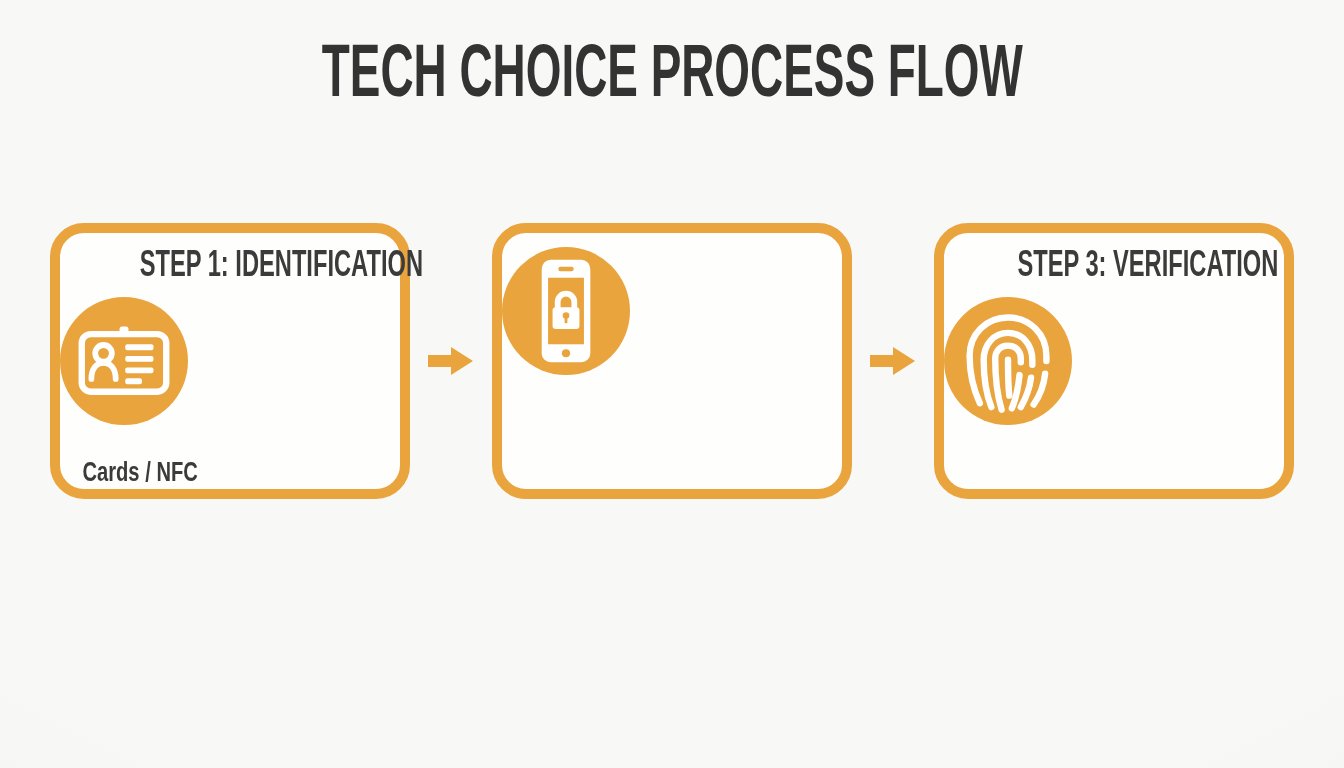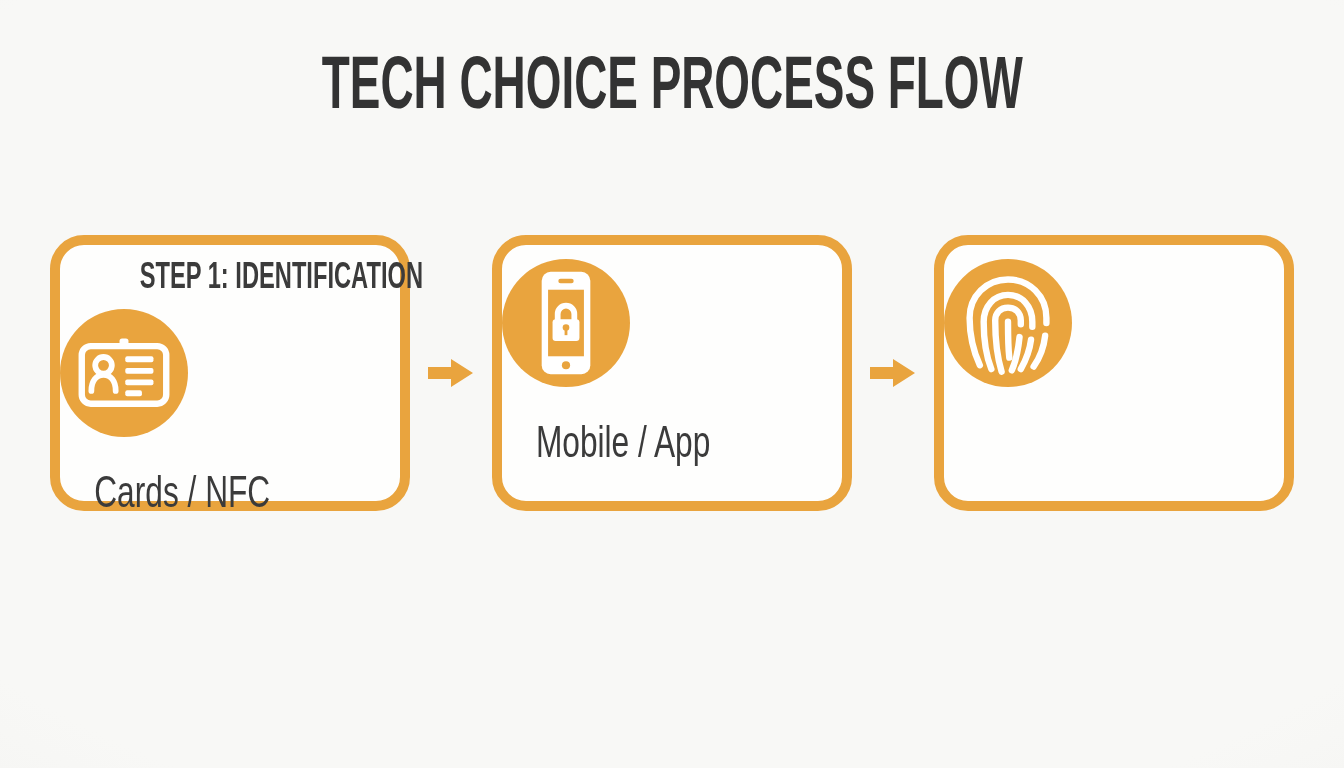--- a/index.html
+++ b/index.html
@@ -7,21 +7,21 @@
     --heading-text: #333333;
     --step-text: #3B3B3B;
     --card-bg: #FEFEFD;
   }
   * { margin: 0; padding: 0; box-sizing: border-box; }
   html, body { width: 1344px; height: 768px; overflow: hidden; }
   body {
     font-family: "Liberation Sans", sans-serif;
     background: radial-gradient(120% 120% at 50% 45%, #f8f8f6 55%, #ececea 100%);
   }
-  .page { width: 1344px; height: 768px; padding-top: 48px; }
+  .page { width: 1344px; height: 768px; padding-top: 36px; }
 
   .title {
     text-align: center;
     color: var(--heading-text);
     font-weight: bold;
     font-size: 74px;
     line-height: 70px;
     white-space: nowrap;
   }
   .title .cond { display: inline-block; transform: scaleX(0.62); transform-origin: center; }
@@ -59,25 +59,25 @@
     height: 128px;
     border-radius: 50%;
     background: var(--accent);
     display: flex;
     align-items: center;
     justify-content: center;
   }
   .icon-circle svg { width: 128px; height: 128px; display: block; }
 
   .card-label {
-    margin-top: 36px;
+    margin-top: 28px;
     height: 38px;
     line-height: 38px;
-    font-weight: normal;
-    font-size: 44px;
+    font-weight: bold;
+    font-size: 28px;
     color: var(--step-text);
     white-space: nowrap;
   }
   .card-label .cond { display: inline-block; transform: scaleX(0.72); transform-origin: center; }
 
   .arrow { margin: 0 18px; display: block; }
 </style>
 </head>
 <body>
 
@@ -114,28 +114,28 @@
           <rect x="31" y="10" width="38" height="80" rx="7" fill="#ffffff"></rect>
           <rect x="36" y="24" width="28" height="52" fill="var(--accent)"></rect>
           <rect x="44" y="15.5" width="12" height="3.5" rx="1.75" fill="var(--accent)"></rect>
           <circle cx="50" cy="83" r="3.2" fill="var(--accent)"></circle>
           <path d="M43.5 49 v-6 a6.5 6.5 0 0 1 13 0 v6" fill="none" stroke="#ffffff" stroke-width="4.5"></path>
           <rect x="39.5" y="47" width="21" height="17" rx="2.5" fill="#ffffff"></rect>
           <circle cx="50" cy="53.5" r="2.6" fill="var(--accent)"></circle>
           <rect x="48.9" y="54.5" width="2.2" height="5" fill="var(--accent)"></rect>
         </svg>
       </div>
-      <div class="card-label"><span class="cond">Mobile / App</span></div>
     </div>
 
     <svg class="arrow" width="46" height="36" viewBox="0 0 46 36">
       <path d="M0 12 H23 V4 L45 18 L23 32 V24 H0 Z" fill="var(--accent)"></path>
     </svg>
 
     <div class="card">
+      <div class="card-heading"><span class="cond">STEP 3: VERIFICATION</span></div>
       <div class="icon-circle">
         <svg viewBox="0 0 100 100" aria-hidden="true">
           <g fill="none" stroke="#ffffff" stroke-width="5" stroke-linecap="round">
             <path d="M28 83 C 23 72 20 59 20 46 C 20 29 33 16 50 16 C 67 16 80 29 80 46 L 80 50"></path>
             <path d="M79 60 C 78 69 75 77 70 84"></path>
             <path d="M37 86 C 33 76 31 63 31 49 C 31 37 39 28 50 28 C 61 28 69 37 69 49 L 69 53"></path>
             <path d="M68 63 C 67 71 64 79 60 86"></path>
             <path d="M45 88 C 42 78 40 64 40 48 C 40 42 44 38 50 38 C 56 38 60 42 60 48 L 60 51"></path>
             <path d="M59 61 C 58 71 56 80 53 87"></path>
             <path d="M50 49 C 50 58 50 68 51 77"></path>

